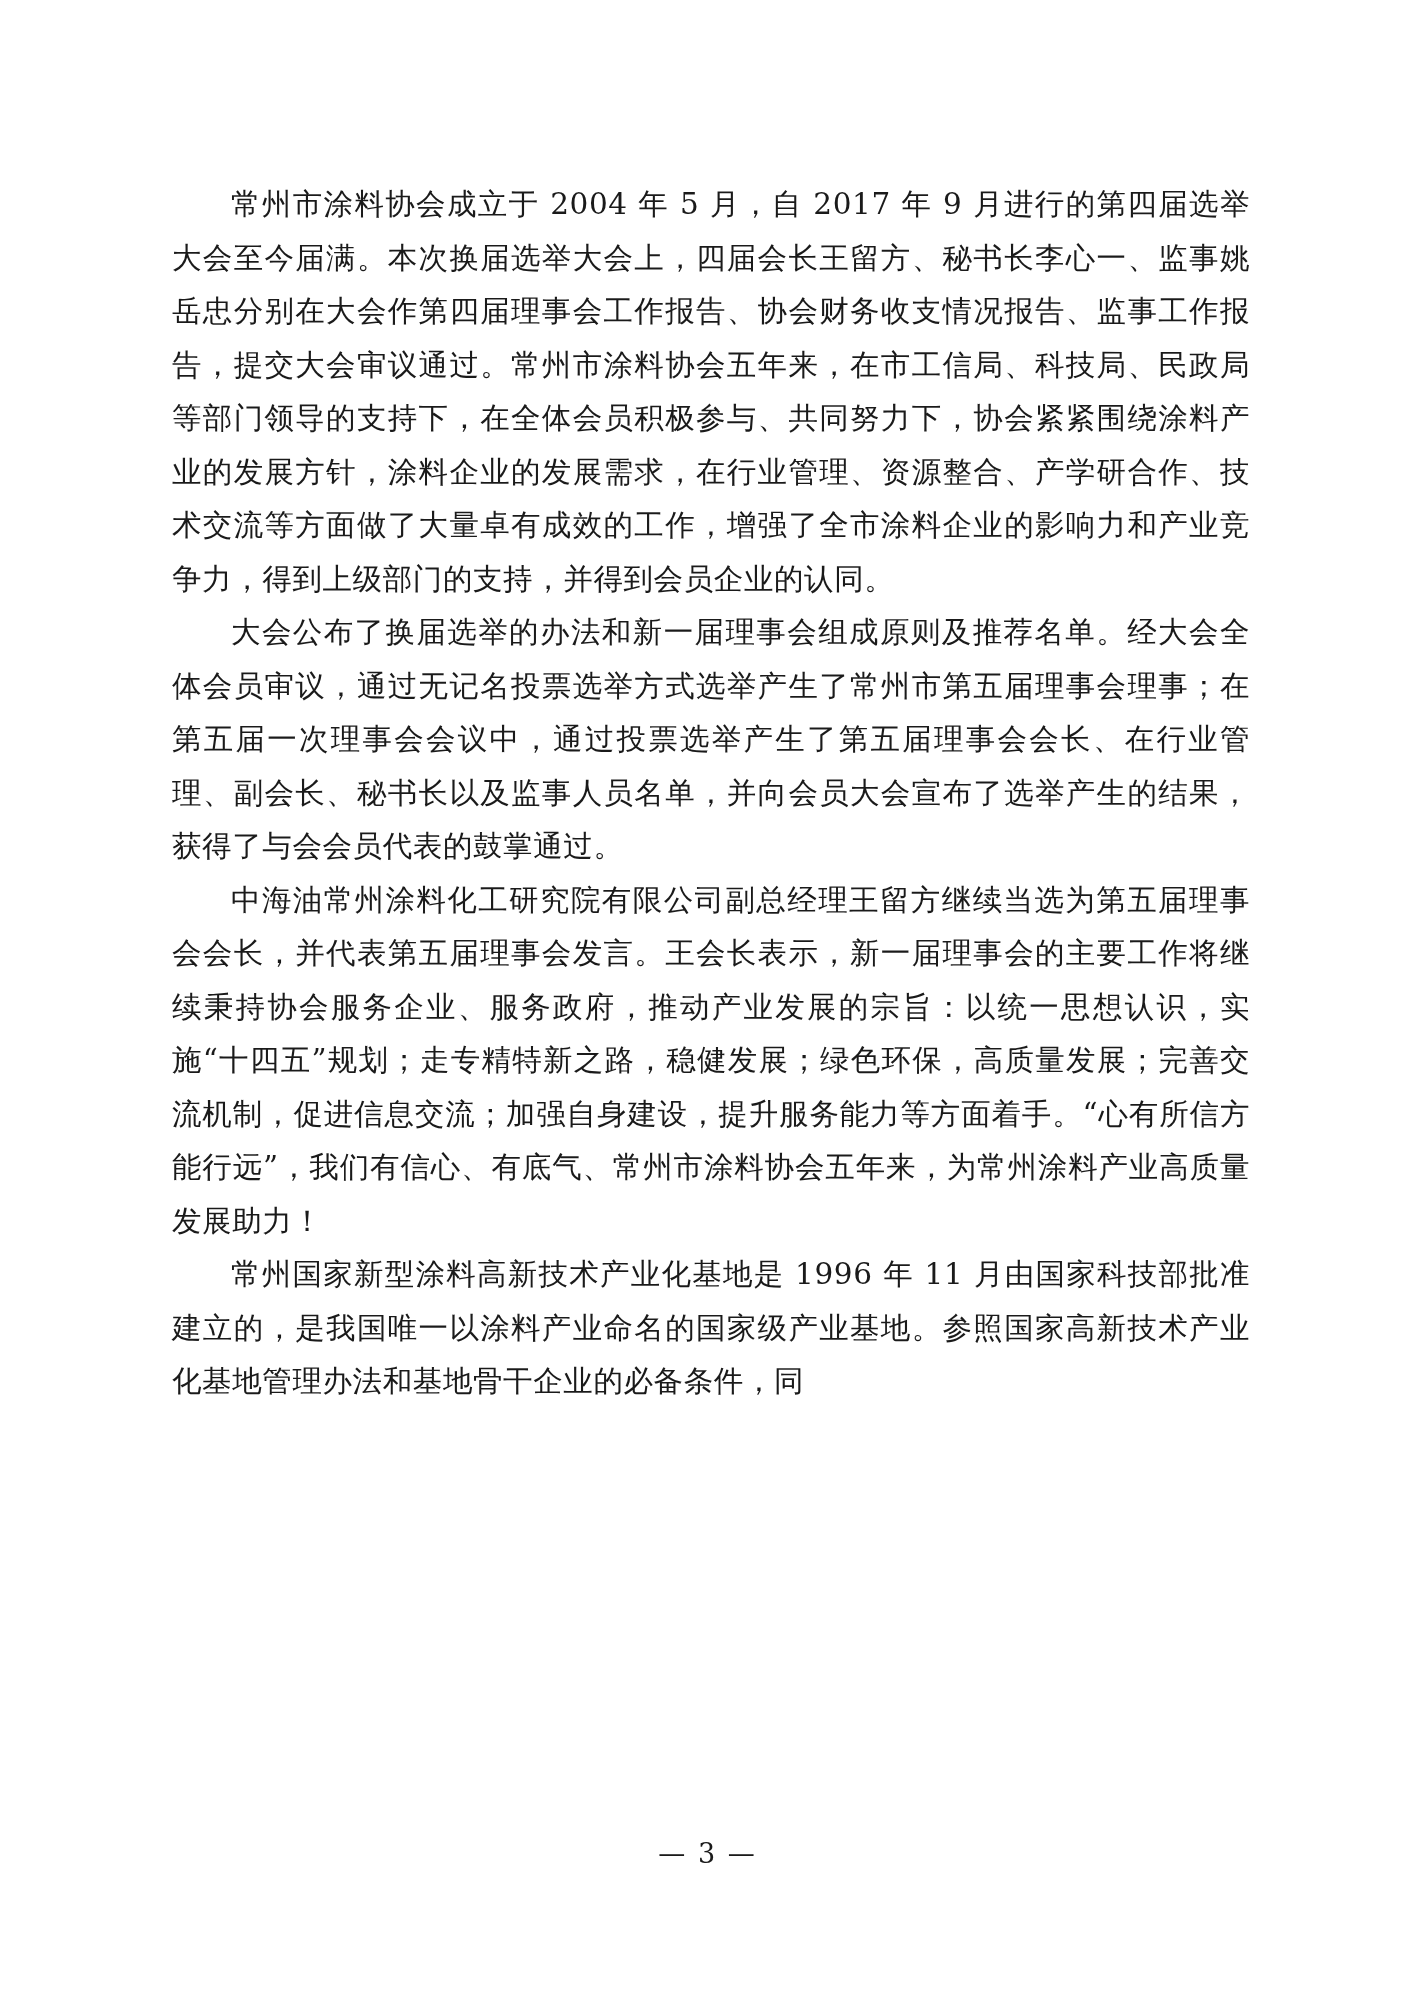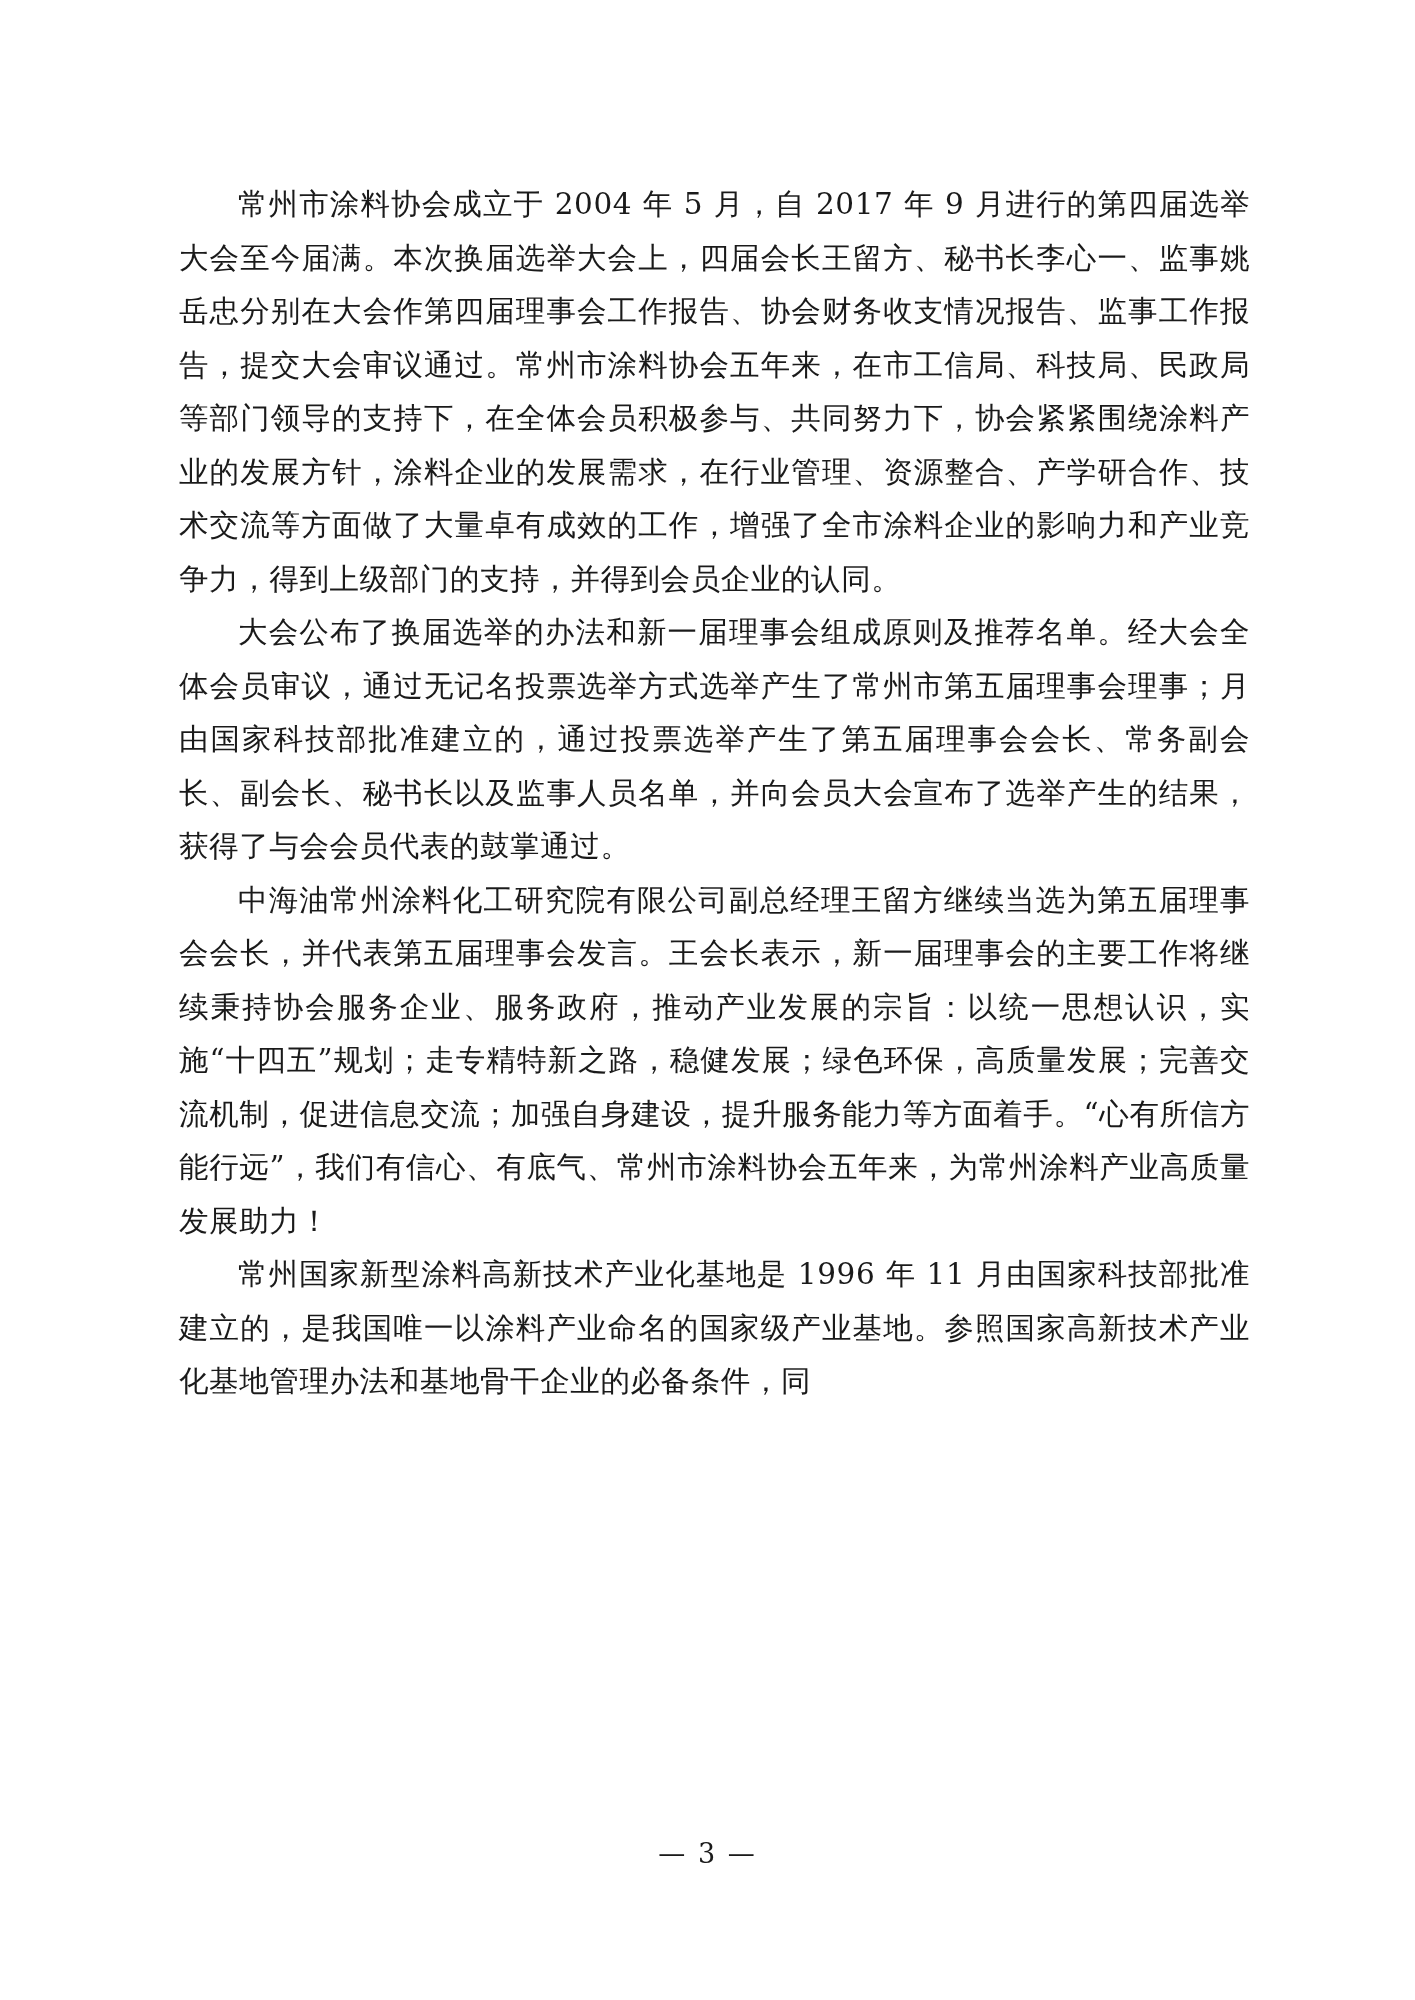--- a/index.html
+++ b/index.html
@@ -16,21 +16,21 @@
     overflow: hidden;
     font-family: "DejaVu Serif", "Liberation Serif", serif;
   }
   .doc-body {
     position: absolute;
     left: 172px;
     top: 178px;
     width: 1078px;
   }
   .para {
-    margin: 0 0 0 7px;
+    margin: 0 0 0 0;
     text-indent: 2em;
     font-size: 29.5px;
     line-height: 53.5px;
     color: #1a1a1a;
     text-align: justify;
     text-justify: inter-ideograph;
     letter-spacing: 0.6px;
     font-family: "DejaVu Serif", "Liberation Serif", serif;
   }
   .footer {
@@ -44,18 +44,18 @@
     font-family: "DejaVu Serif", "Liberation Serif", serif;
     letter-spacing: 2px;
   }
 </style>
 </head>
 <body>
 
 <div class="page">
   <div class="doc-body">
     <p class="para">常州市涂料协会成立于 2004 年 5 月，自 2017 年 9 月进行的第四届选举大会至今届满。本次换届选举大会上，四届会长王留方、秘书长李心一、监事姚岳忠分别在大会作第四届理事会工作报告、协会财务收支情况报告、监事工作报告，提交大会审议通过。常州市涂料协会五年来，在市工信局、科技局、民政局等部门领导的支持下，在全体会员积极参与、共同努力下，协会紧紧围绕涂料产业的发展方针，涂料企业的发展需求，在行业管理、资源整合、产学研合作、技术交流等方面做了大量卓有成效的工作，增强了全市涂料企业的影响力和产业竞争力，得到上级部门的支持，并得到会员企业的认同。</p>
-    <p class="para">大会公布了换届选举的办法和新一届理事会组成原则及推荐名单。经大会全体会员审议，通过无记名投票选举方式选举产生了常州市第五届理事会理事；月由国家科技部批准建立的，通过投票选举产生了第五届理事会会长、常务副会长、副会长、秘书长以及监事人员名单，并向会员大会宣布了选举产生的结果，获得了与会会员代表的鼓掌通过。</p>
+    <p class="para">大会公布了换届选举的办法和新一届理事会组成原则及推荐名单。经大会全体会员审议，通过无记名投票选举方式选举产生了常州市第五届理事会理事；在第五届一次理事会会议中，通过投票选举产生了第五届理事会会长、在行业管理、副会长、秘书长以及监事人员名单，并向会员大会宣布了选举产生的结果，获得了与会会员代表的鼓掌通过。</p>
     <p class="para">中海油常州涂料化工研究院有限公司副总经理王留方继续当选为第五届理事会会长，并代表第五届理事会发言。王会长表示，新一届理事会的主要工作将继续秉持协会服务企业、服务政府，推动产业发展的宗旨：以统一思想认识，实施“十四五”规划；走专精特新之路，稳健发展；绿色环保，高质量发展；完善交流机制，促进信息交流；加强自身建设，提升服务能力等方面着手。“心有所信方能行远”，我们有信心、有底气、常州市涂料协会五年来，为常州涂料产业高质量发展助力！</p>
     <p class="para">常州国家新型涂料高新技术产业化基地是 1996 年 11 月由国家科技部批准建立的，是我国唯一以涂料产业命名的国家级产业基地。参照国家高新技术产业化基地管理办法和基地骨干企业的必备条件，同</p>
   </div>
   <div class="footer">— 3 —</div>
 </div>
 
 </body></html>

